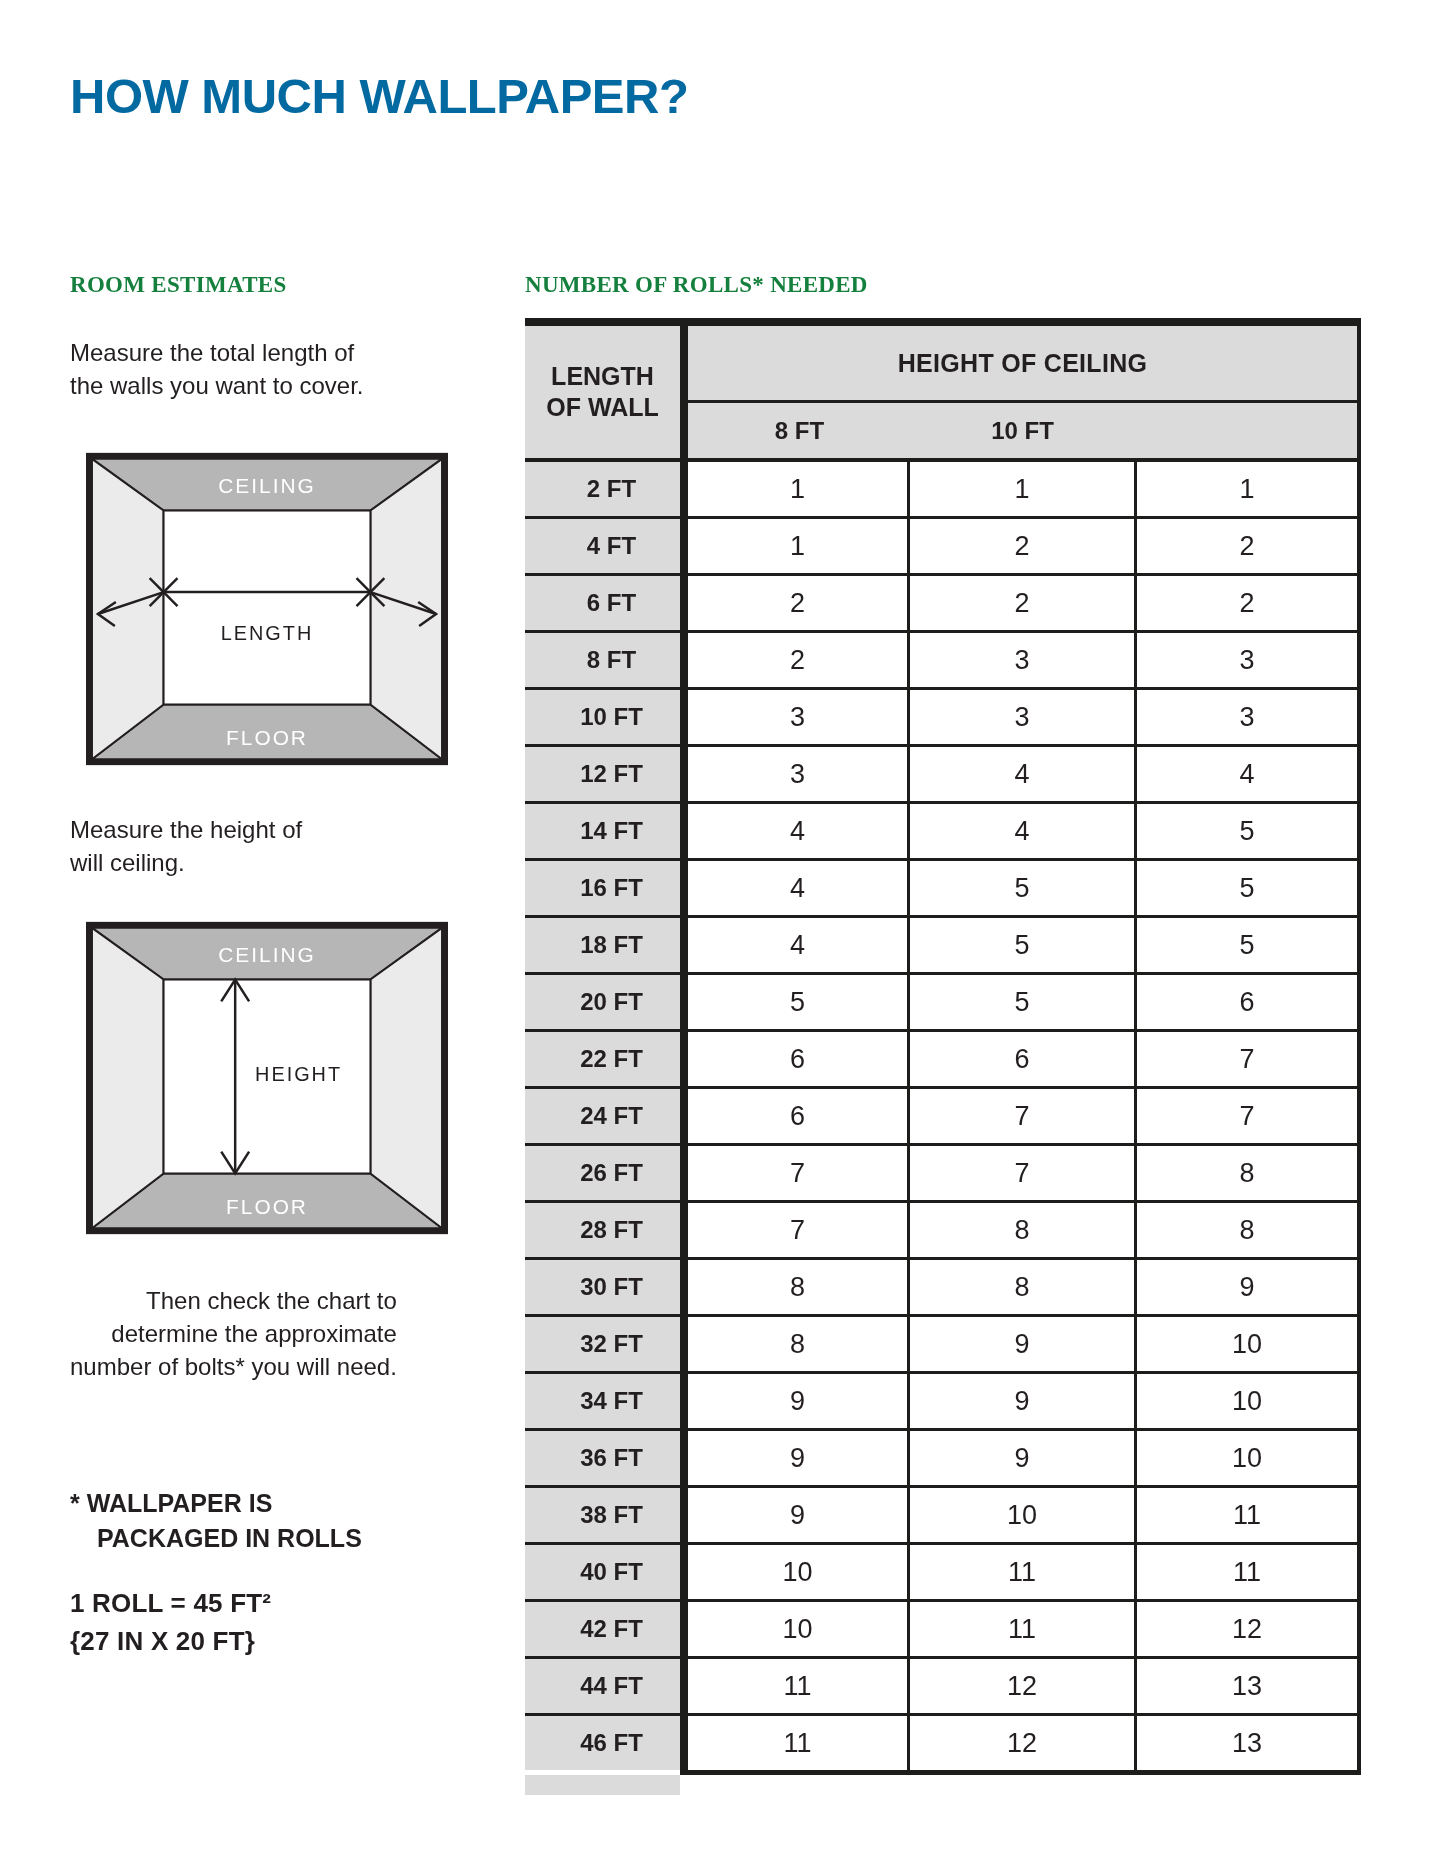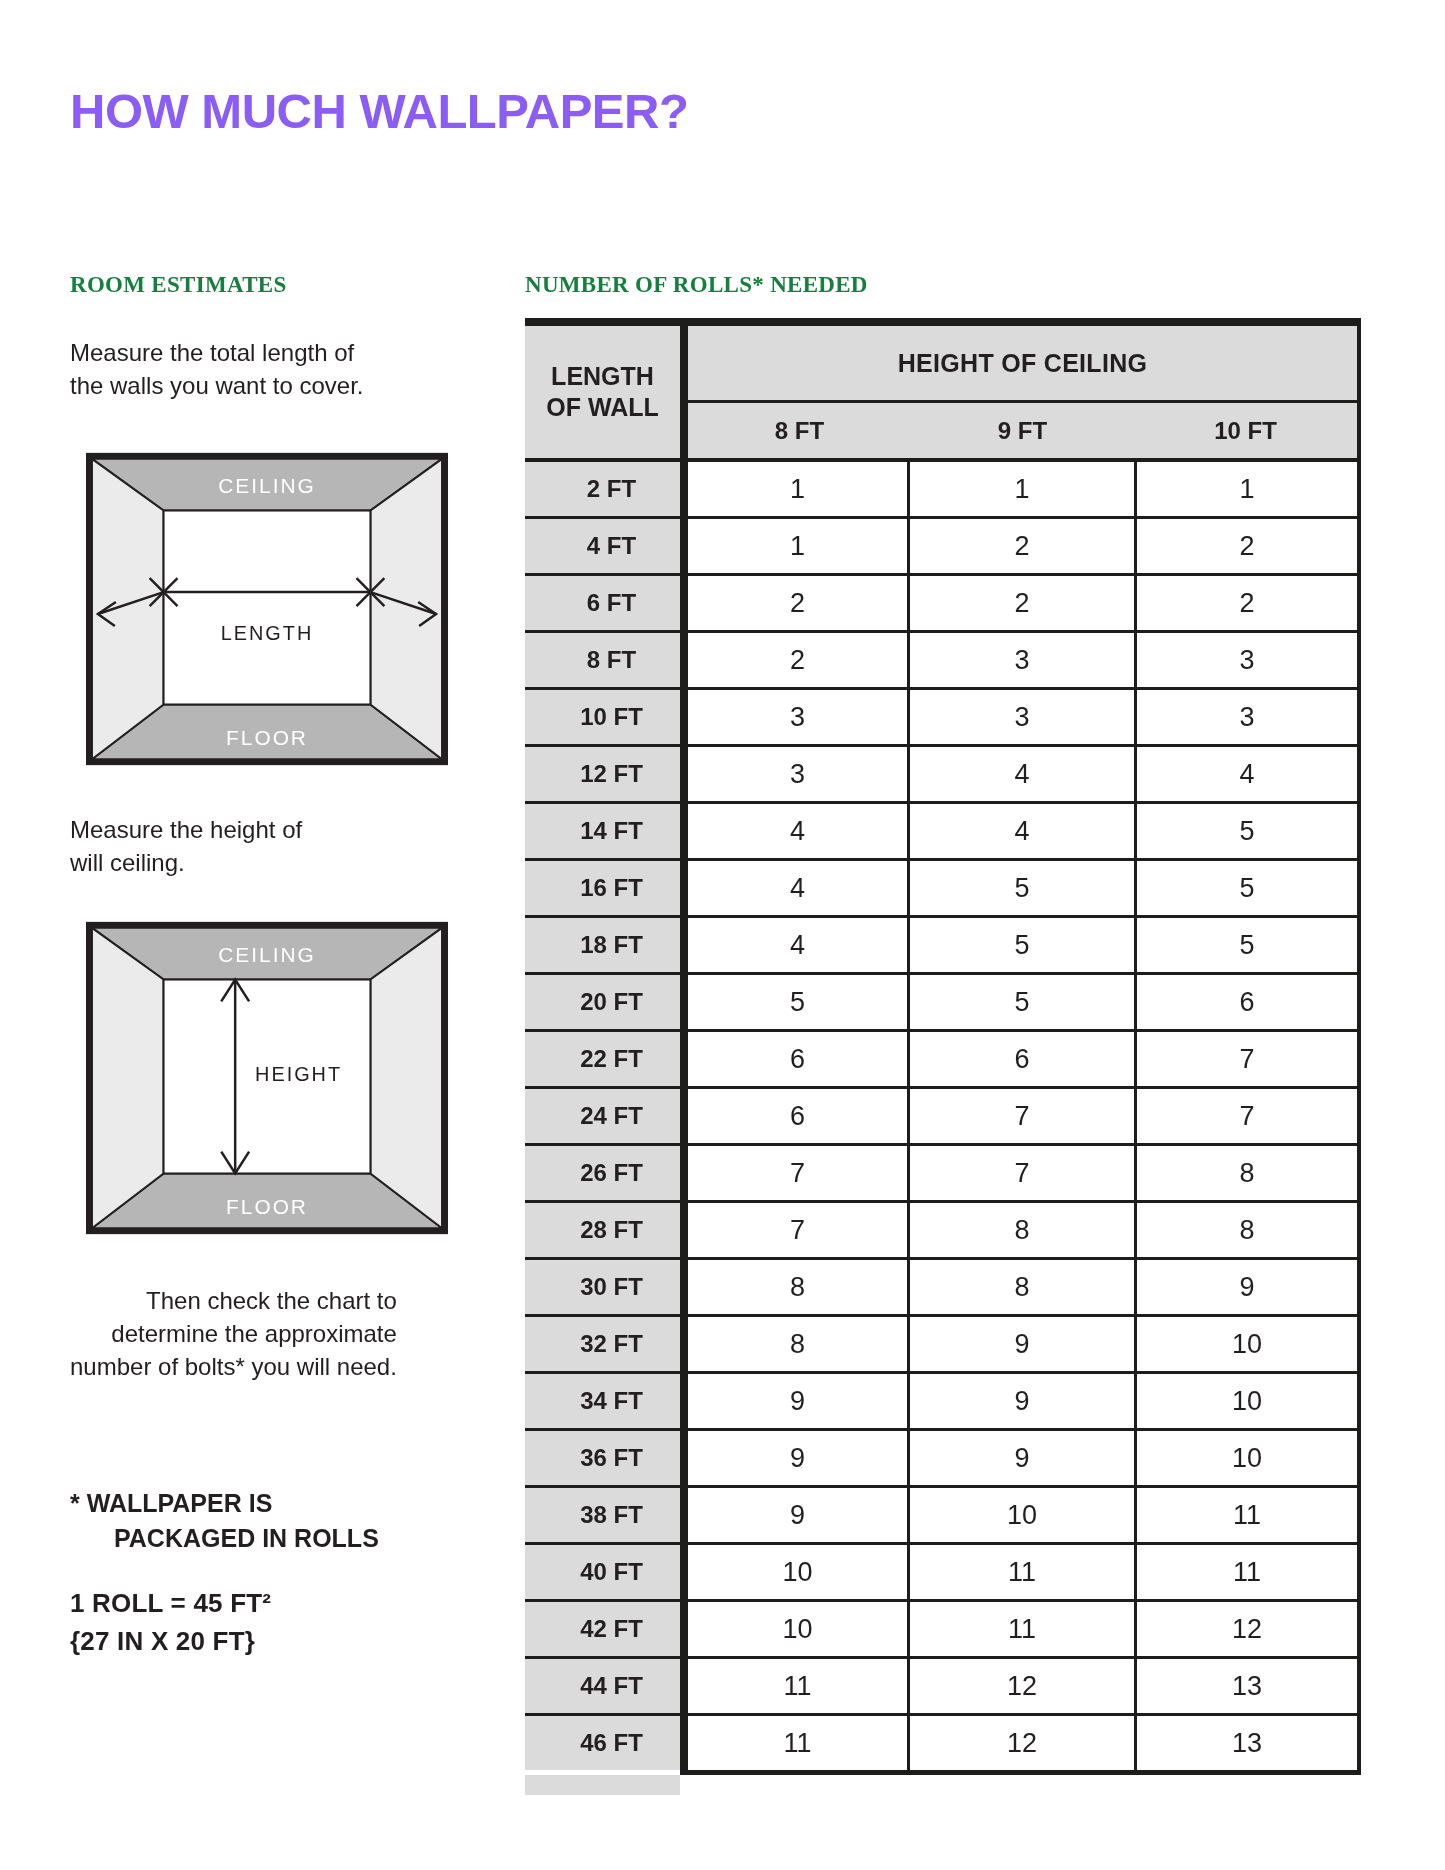--- a/index.html
+++ b/index.html
@@ -2,33 +2,33 @@
 <html><head>
 <meta charset="utf-8">
 <style>
   html,body{margin:0;padding:0;background:#fff;}
   .page{
     position:relative;width:1445px;height:1870px;background:#ffffff;
     font-family:"Liberation Sans", sans-serif;color:#231F20;overflow:hidden;
   }
   .abs{position:absolute;}
   .page-title{
-    left:70px;top:83px;font-size:49px;font-weight:bold;color:#8b5cf6;letter-spacing:-0.5px;
+    left:70px;top:68px;font-size:49px;font-weight:bold;color:#0369a1;letter-spacing:-0.5px;
   }
   .section-heading{
     font-size:23px;font-weight:bold;color:#15803d;letter-spacing:0.3px;font-family:Liberation Serif, serif;
   }
   .heading-left{left:70px;top:272px;}
   .heading-table{left:525px;top:272px;width:836px;text-align:left;}
   .body-par{font-size:24px;line-height:33px;color:#231F20;}
   .par1{left:70px;top:336px;}
   .par2{left:70px;top:813px;}
   .par3{left:70px;top:1284px;text-align:right;}
   .footnote{left:70px;top:1486px;font-size:25px;font-weight:bold;line-height:35px;}
-  .footnote .indent{margin-left:44px;}
+  .footnote .indent{margin-left:27px;}
   .rollinfo{left:70px;top:1584px;font-size:26px;font-weight:bold;line-height:38px;letter-spacing:0.2px;}
   .diagram{left:86px;width:362px;height:314px;}
   .diagram1{top:452px;}
   .diagram2{top:921px;}
 
   
   .rolls-table{left:525px;top:318px;width:836px;}
   .tbar{height:8px;background:#1D1D1B;width:836px;}
   .thead{display:grid;grid-template-columns:155px 681px;}
   .thead-left{
@@ -138,21 +138,20 @@
     <div class="thead">
       <div class="thead-left">
         <div>LENGTH</div>
         <div>OF WALL</div>
       </div>
       <div class="thead-right">
         <div class="hoc">HEIGHT OF CEILING</div>
         <div class="hoc-divider"></div>
         <div class="subhead">
           <div>8 FT</div>
-          <div>9 FT</div>
           <div>10 FT</div>
         </div>
       </div>
     </div>
 
     <div class="hbar"></div>
 
     <div>
 
         <div class="trow">

